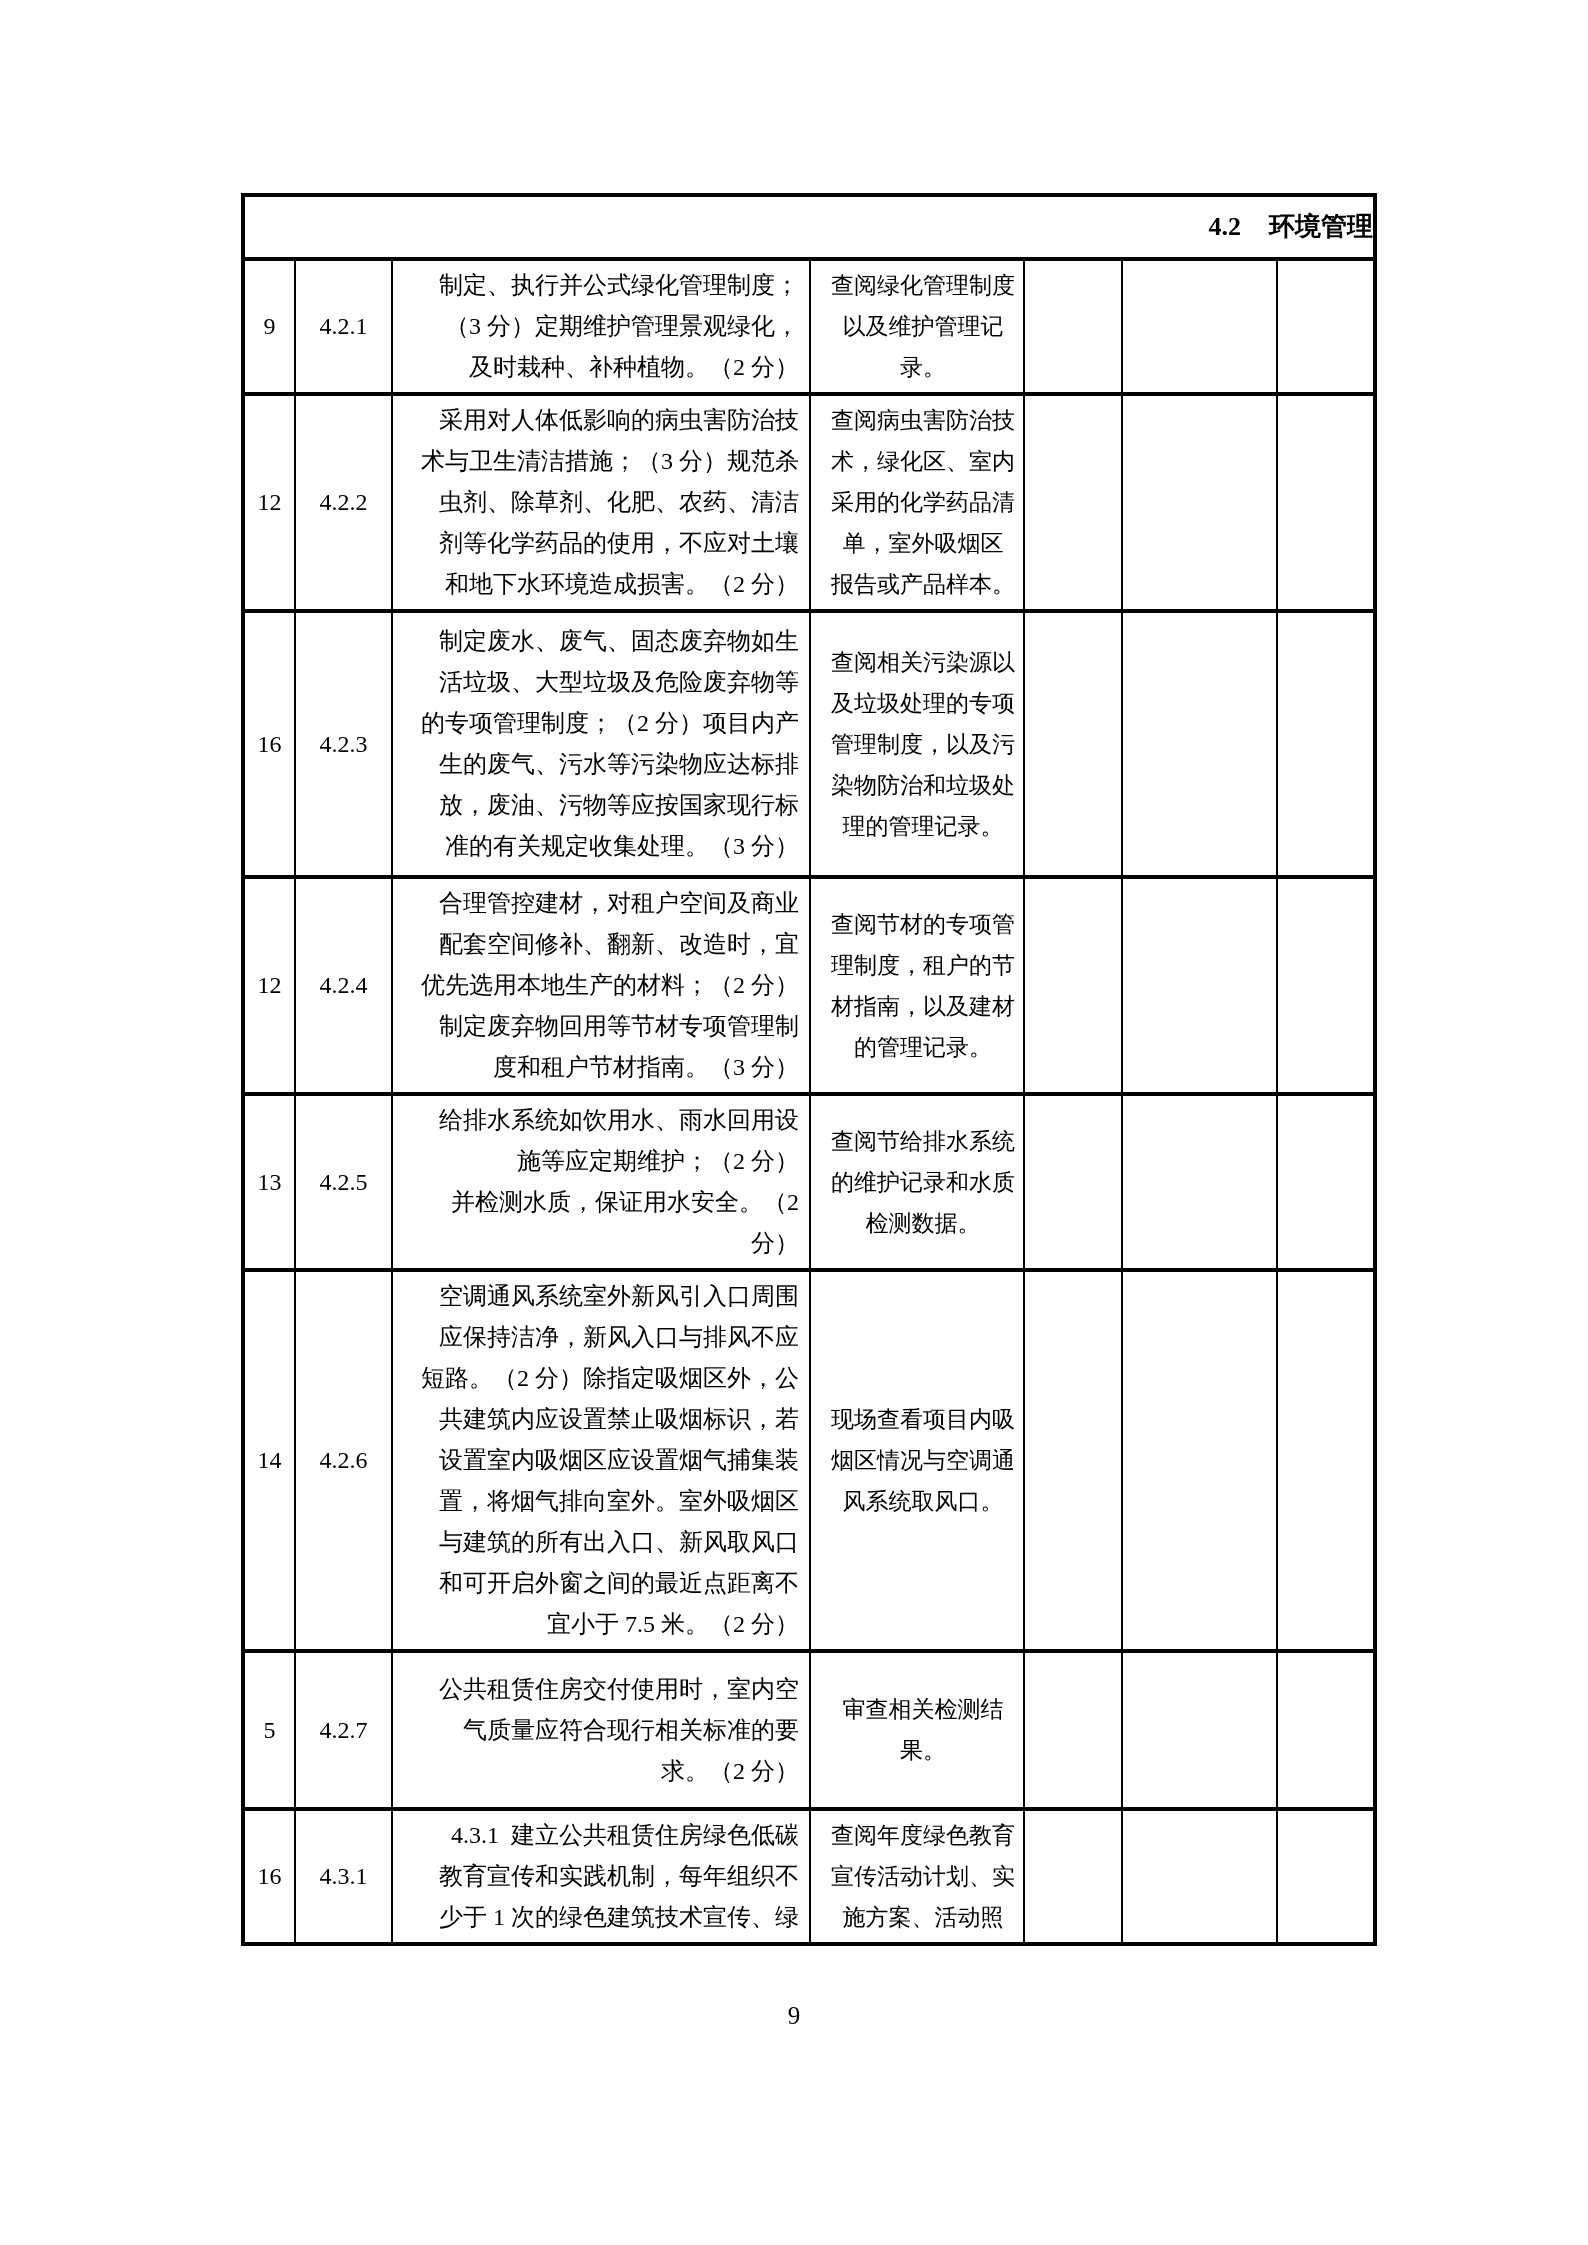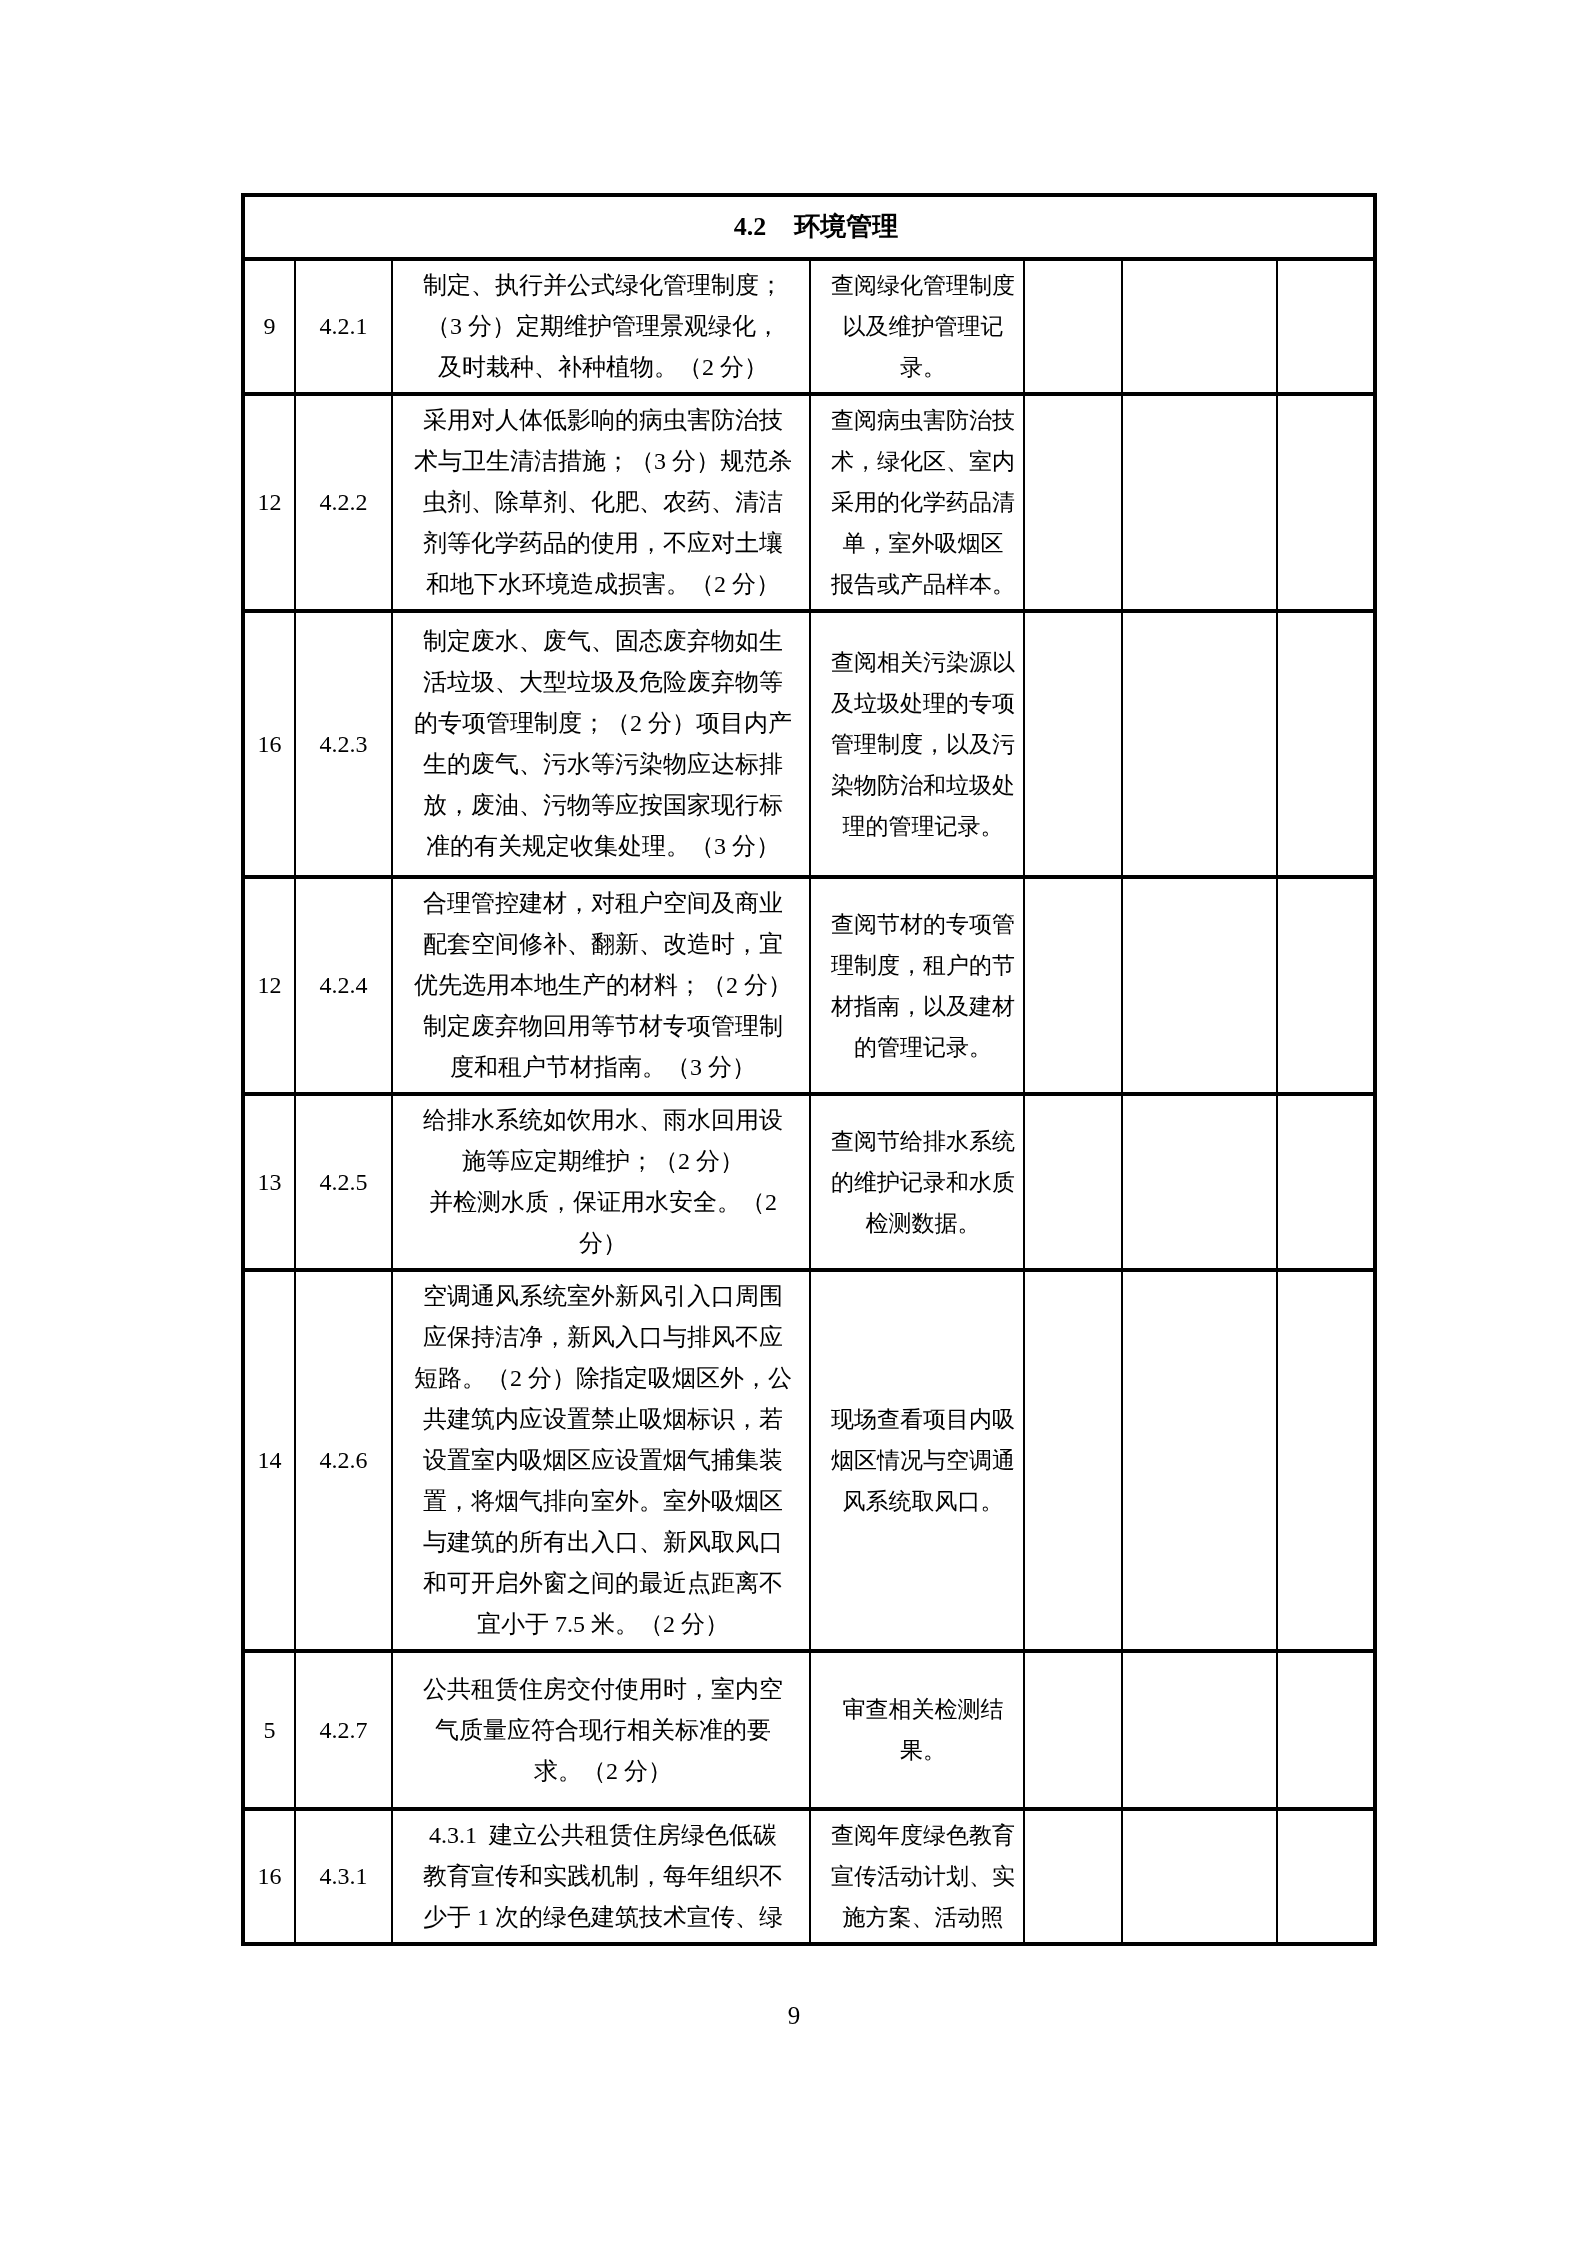--- a/index.html
+++ b/index.html
@@ -15,29 +15,29 @@
     border:4px solid #000;background:#fff;
   }
   .doc-table td{
     border-left:2px solid #000;border-right:2px solid #000;
     border-top:4px solid #000;border-bottom:4px solid #000;
     vertical-align:middle;box-sizing:border-box;
     overflow:hidden;
   }
   .section-cell{
     font-weight:bold;font-size:26px;line-height:30px;
-    padding:0 0 0 14px;text-align:center;white-space:nowrap;
+    padding:0 0 0 14px;text-align:right;white-space:nowrap;
   }
   .sec-title{margin-left:28px;}
   .num-cell,.code-cell{
     text-align:center;font-size:24px;padding:0;
   }
   .req-cell{
     font-size:24px;line-height:41px;white-space:pre-wrap;
-    padding:4px 10px 4px 14px;text-align:center;
+    padding:4px 10px 4px 14px;text-align:right;
   }
   .ver-cell{
     font-size:23px;line-height:41px;white-space:pre-wrap;
     padding:4px 4px 4px 16px;text-align:center;
   }
   .score-cell{padding:0;}
   .page-number{
     position:absolute;top:2002px;left:0;width:1588px;
     text-align:center;font-size:25px;
   }

